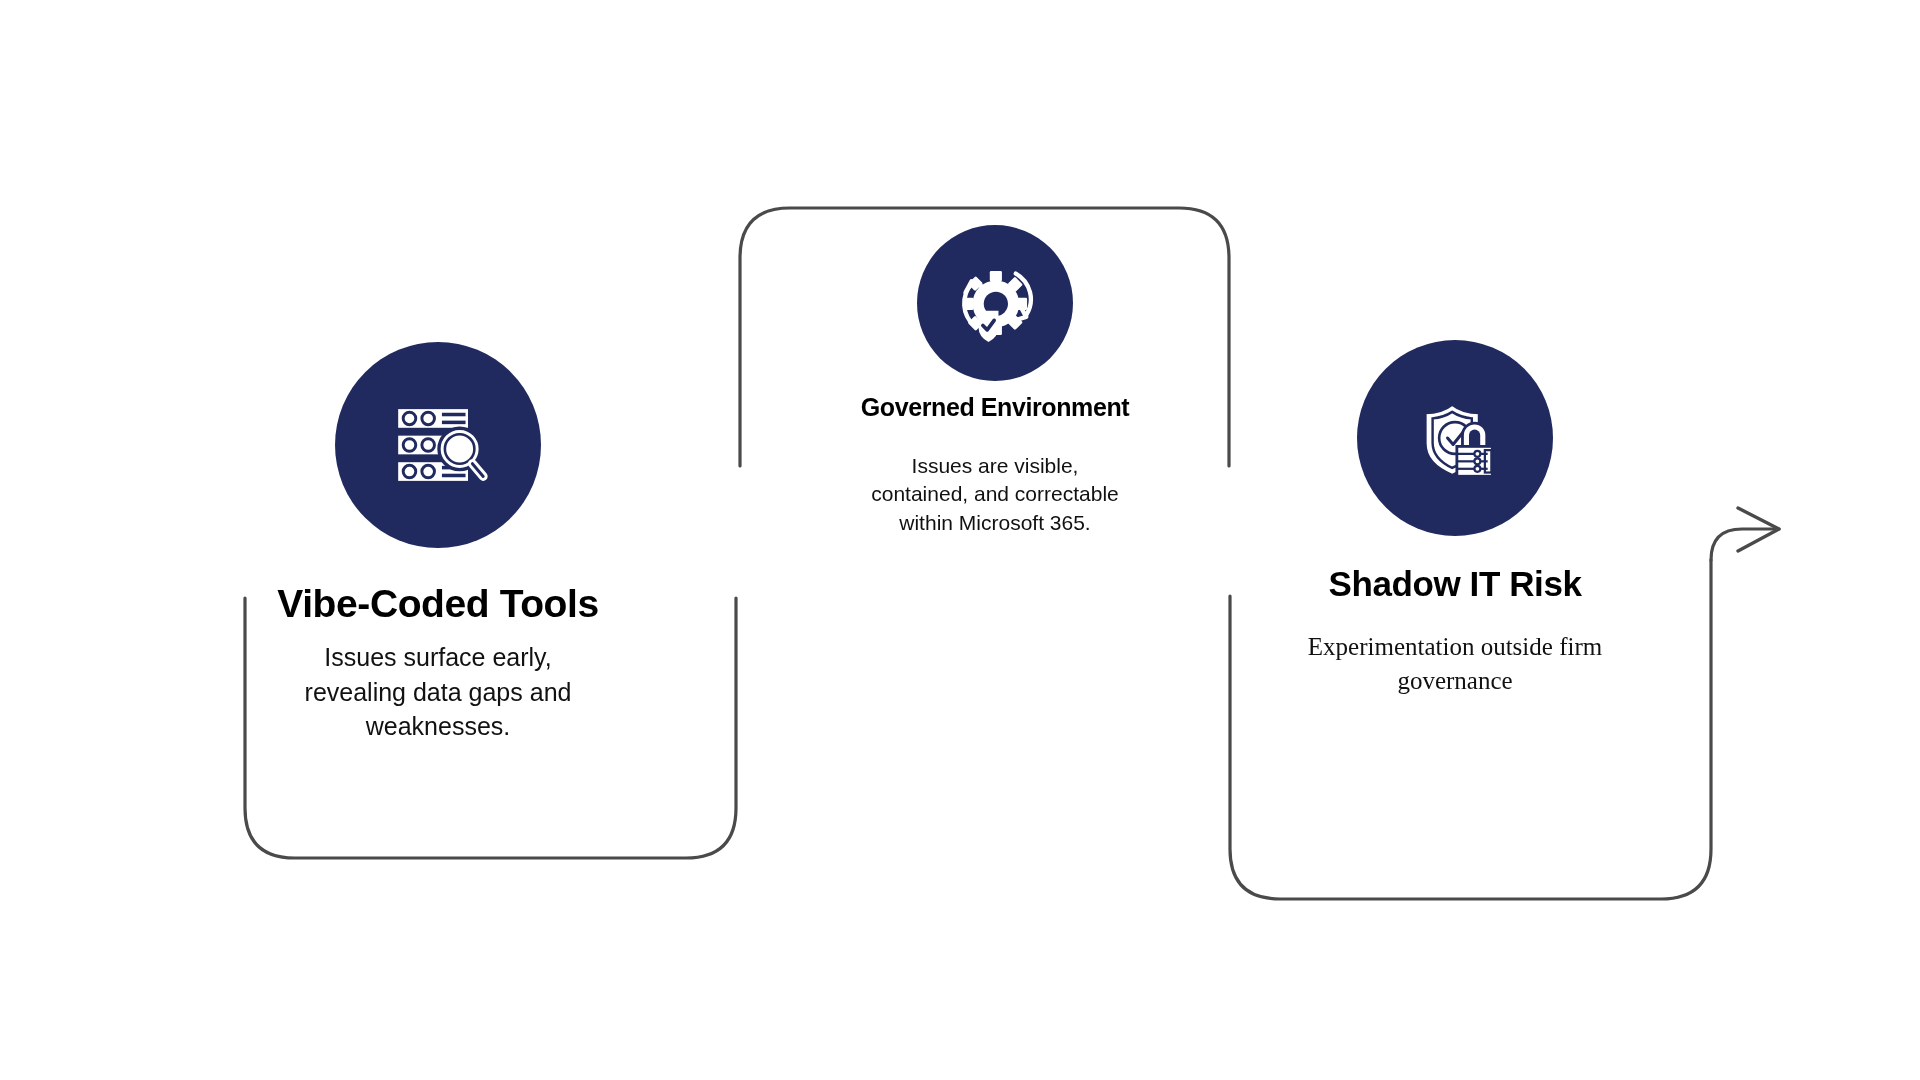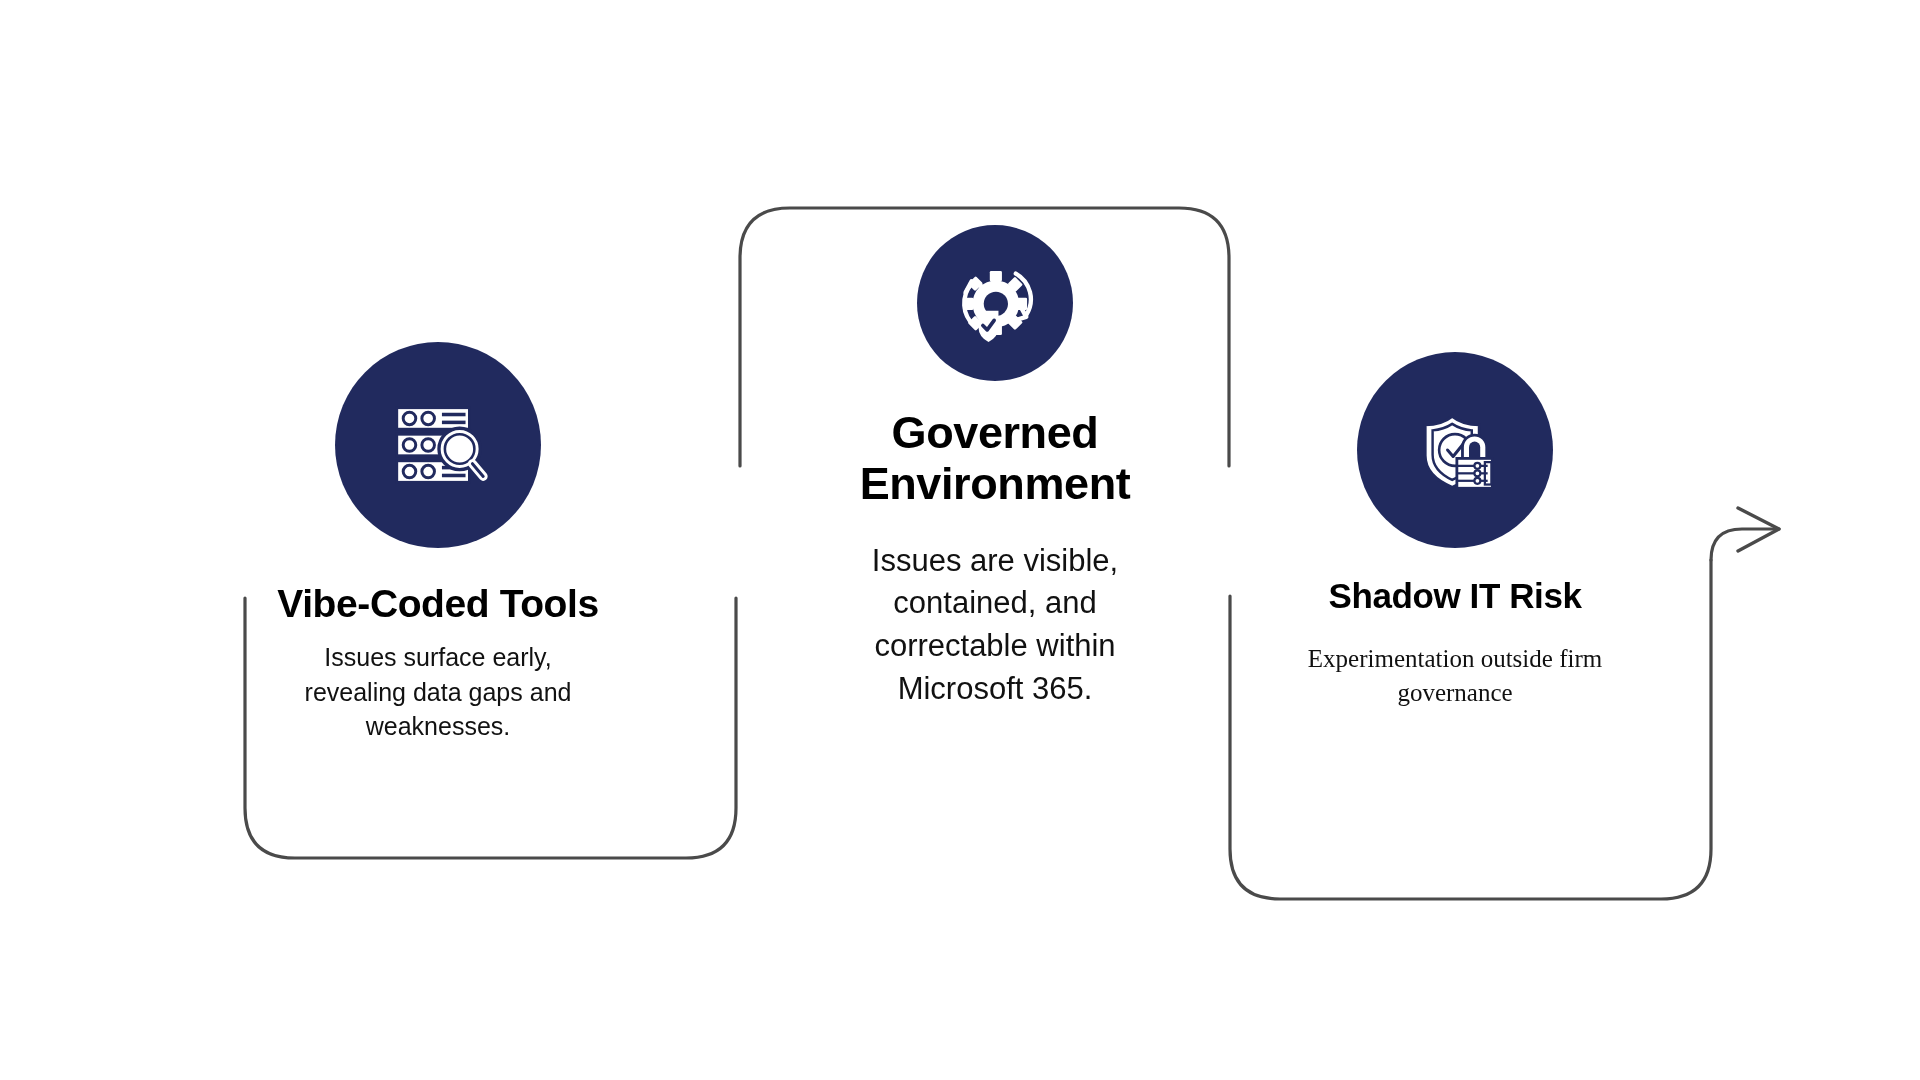--- a/index.html
+++ b/index.html
@@ -58,25 +58,25 @@
 
   
   #card-vibe { left: 268px; top: 342px; width: 340px; }
   #card-vibe .icon-badge { width: 206px; height: 206px; }
   #card-vibe .card-title { font-size: 39px; margin-top: 34px; }
   #card-vibe .card-desc  { font-size: 25px; margin-top: 14px; width: 330px; }
 
   
   #card-governed { left: 845px; top: 225px; width: 300px; }
   #card-governed .icon-badge { width: 156px; height: 156px; }
-  #card-governed .card-title { font-size: 45px; margin-top: 26px; }
-  #card-governed .card-desc  { font-size: 31px; margin-top: 30px; width: 260px; }
+  #card-governed .card-title { font-size: 25px; margin-top: 12px; }
+  #card-governed .card-desc  { font-size: 21px; margin-top: 30px; width: 260px; }
 
   
-  #card-shadow { left: 1290px; top: 352px; width: 330px; }
+  #card-shadow { left: 1290px; top: 340px; width: 330px; }
   #card-shadow .icon-badge { width: 196px; height: 196px; }
   #card-shadow .card-title { font-size: 35px; margin-top: 28px; }
   #card-shadow .card-desc  { font-size: 25px; margin-top: 26px; width: 330px; font-family: Liberation Serif, serif; }
 </style>
 </head>
 <body>
 
 <div class="stage">
 
   <svg class="frames" viewBox="0 0 1920 1080" width="1920" height="1080" fill="none" xmlns="http://www.w3.org/2000/svg">

